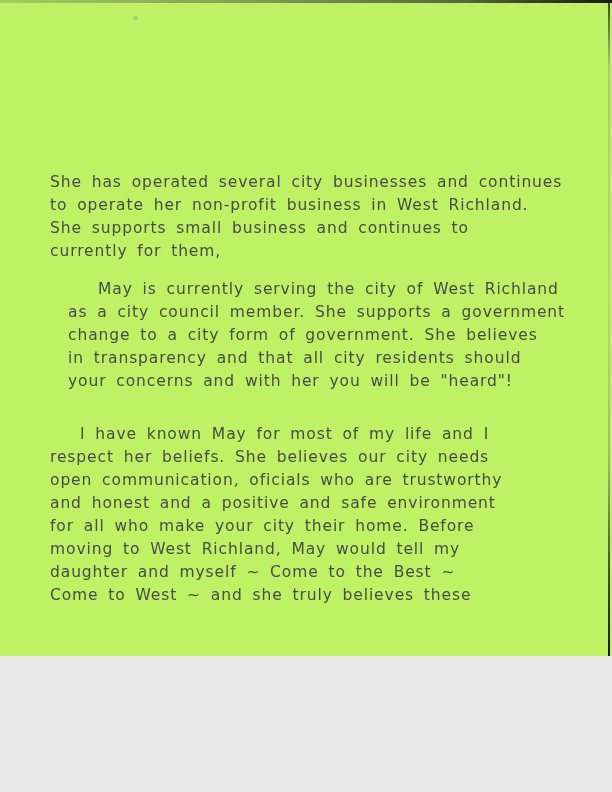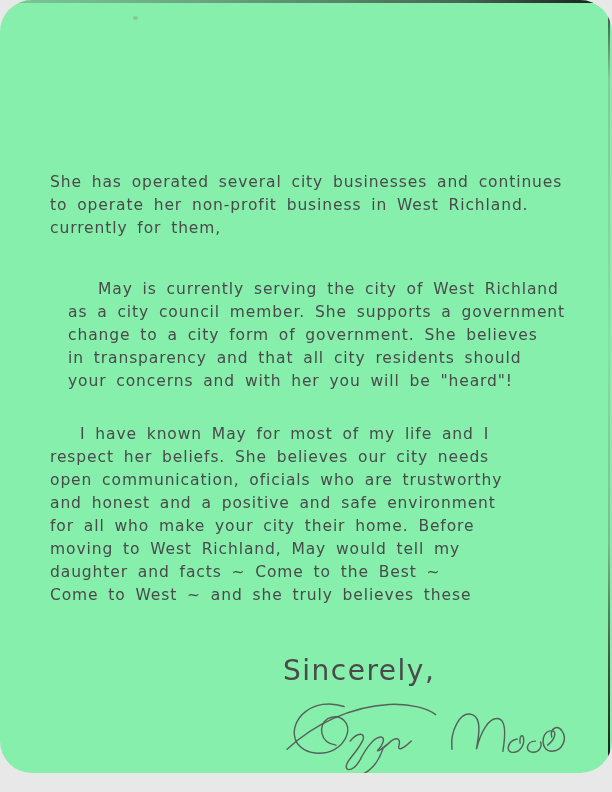--- a/index.html
+++ b/index.html
@@ -3,25 +3,24 @@
 <meta charset="utf-8">
 <style>
   html, body {
     margin: 0;
     padding: 0;
     background: #e8e8e8;
   }
   .page {
     position: relative;
     width: 612px;
-    height: 773px;
-    background: #86efac;
+    height: 656px;
+    background: #bef264;
     overflow: hidden;
     font-family: "DejaVu Sans", sans-serif;
-    border-radius: 32px;
   }
   
   .edge-top {
     position: absolute;
     top: 0; left: 0; right: 0;
     height: 3px;
     background: linear-gradient(to right,
       rgba(90,90,90,0.25) 0%,
       rgba(70,70,70,0.45) 35%,
       rgba(45,45,45,0.7) 75%,
@@ -97,39 +96,40 @@
 
   <div class="edge-top"></div>
   <div class="edge-right"></div>
   <div class="speck"></div>
 
   <div class="letter-body">
 
     <p class="para para-1">
       <span class="line">She has operated several city businesses and continues</span>
       <span class="line">to operate her non-profit business in West Richland.</span>
+      <span class="line">She supports small business and continues to</span>
       <span class="line">currently for them,</span>
     </p>
 
     <p class="para para-2">
       <span class="line indent">May is currently serving the city of West Richland</span>
       <span class="line">as a city council member. She supports a government</span>
       <span class="line">change to a city form of government. She believes</span>
       <span class="line">in transparency and that all city residents should</span>
       <span class="line">your concerns and with her you will be "heard"!</span>
     </p>
 
     <p class="para para-3">
       <span class="line indent">I have known May for most of my life and I</span>
       <span class="line">respect her beliefs. She believes our city needs</span>
       <span class="line">open communication, oficials who are trustworthy</span>
       <span class="line">and honest and a positive and safe environment</span>
       <span class="line">for all who make your city their home. Before</span>
       <span class="line">moving to West Richland, May would tell my</span>
-      <span class="line">daughter and facts ~ Come to the Best ~</span>
+      <span class="line">daughter and myself ~ Come to the Best ~</span>
       <span class="line">Come to West ~ and she truly believes these</span>
     </p>
 
   </div>
 
   <div class="closing">Sincerely,</div>
 
   <div class="signature" title="Debra Mace">
     <svg viewBox="0 0 280 90" aria-hidden="true">
 

